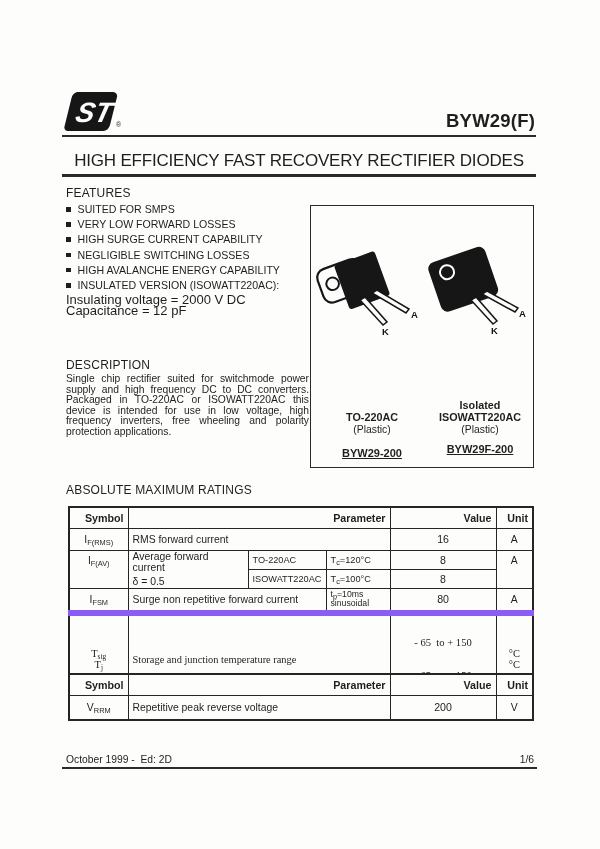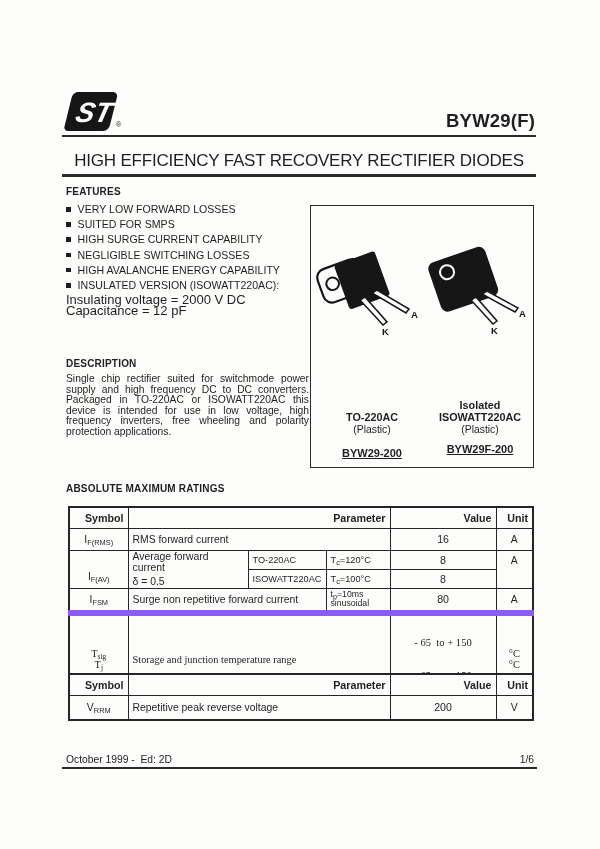--- a/index.html
+++ b/index.html
@@ -12,21 +12,21 @@
   .abs { position:absolute; }
 
   
   .logo-wrap { left:64px; top:92px; width:58px; height:42px; }
   .reg-mark { left:116px; top:121px; font-size:7px; }
   .part-number { right:65px; top:110px; font-size:18.5px; font-weight:bold; letter-spacing:0.2px; }
   .rule1 { left:62px; top:135px; width:474px; height:1.7px; background:#2a2a2a; }
   .doc-title { left:62px; top:151px; width:474px; text-align:center; font-size:17px; letter-spacing:-0.2px; white-space:nowrap; }
   .rule2 { left:62px; top:174px; width:474px; height:2.7px; background:#2a2a2a; }
 
-  .sec-heading { font-weight:bold; font-size:10px; letter-spacing:0.2px; }
+  .sec-heading { font-weight:normal; font-size:12px; letter-spacing:0.2px; }
 
   
   .features-list { left:66px; top:204px; width:240px; }
   .feat { display:flex; align-items:flex-start; margin-bottom:4.4px; font-size:10.6px; line-height:10.8px; }
   .bullet { width:4.6px; height:4.6px; background:#1e1e1e; margin:3px 7px 0 0; flex:none; }
   .feat-sub { margin-left:0; font-size:13px; line-height:10.7px; }
 
   
   .descr-text { left:66px; top:374px; width:243px; font-size:10.3px; line-height:10.5px; text-align:justify; }
 
@@ -73,25 +73,25 @@
   <span class="abs reg-mark">®</span>
   <div class="abs part-number">BYW29(F)</div>
   <div class="abs rule1"></div>
   <div class="abs doc-title">HIGH EFFICIENCY FAST RECOVERY RECTIFIER DIODES</div>
   <div class="abs rule2"></div>
 
   <div class="abs sec-heading" style="left:66px; top:186px;">FEATURES</div>
   <div class="abs features-list">
     <div class="feat">
         <span class="bullet"></span>
+        <span>SUITED FOR SMPS</span>
+      </div>
+    <div class="feat">
+        <span class="bullet"></span>
         <span>VERY LOW FORWARD LOSSES</span>
-      </div>
-    <div class="feat">
-        <span class="bullet"></span>
-        <span>SUITED FOR SMPS</span>
       </div>
     <div class="feat">
         <span class="bullet"></span>
         <span>HIGH SURGE CURRENT CAPABILITY</span>
       </div>
     <div class="feat">
         <span class="bullet"></span>
         <span>NEGLIGIBLE SWITCHING LOSSES</span>
       </div>
     <div class="feat">
@@ -168,21 +168,21 @@
         <th>Value</th>
         <th>Unit</th>
       </tr>
       <tr style="height:22px;">
         <td class="sym"><span>I</span><sub>F(RMS)</sub></td>
         <td class="param" colspan="3">RMS forward current</td>
         <td class="val">16</td>
         <td class="unit">A</td>
       </tr>
       <tr style="height:19px;">
-        <td class="sym" rowspan="2" style="vertical-align:top; padding-top:20px;"><span>I</span><sub>F(AV)</sub></td>
+        <td class="sym" rowspan="2" style="vertical-align:top; padding-top:4px;"><span>I</span><sub>F(AV)</sub></td>
         <td class="param" rowspan="2">
           <div>Average forward current</div>
           <div class="line2">δ = 0.5</div>
         </td>
         <td class="pkgc">TO-220AC</td>
         <td class="pkgc"><span>T</span><sub>c</sub><span>=120°C</span></td>
         <td class="val">8</td>
         <td class="unit" rowspan="2" style="vertical-align:top; padding-top:4px;">A</td>
       </tr>
       <tr style="height:19px;">

